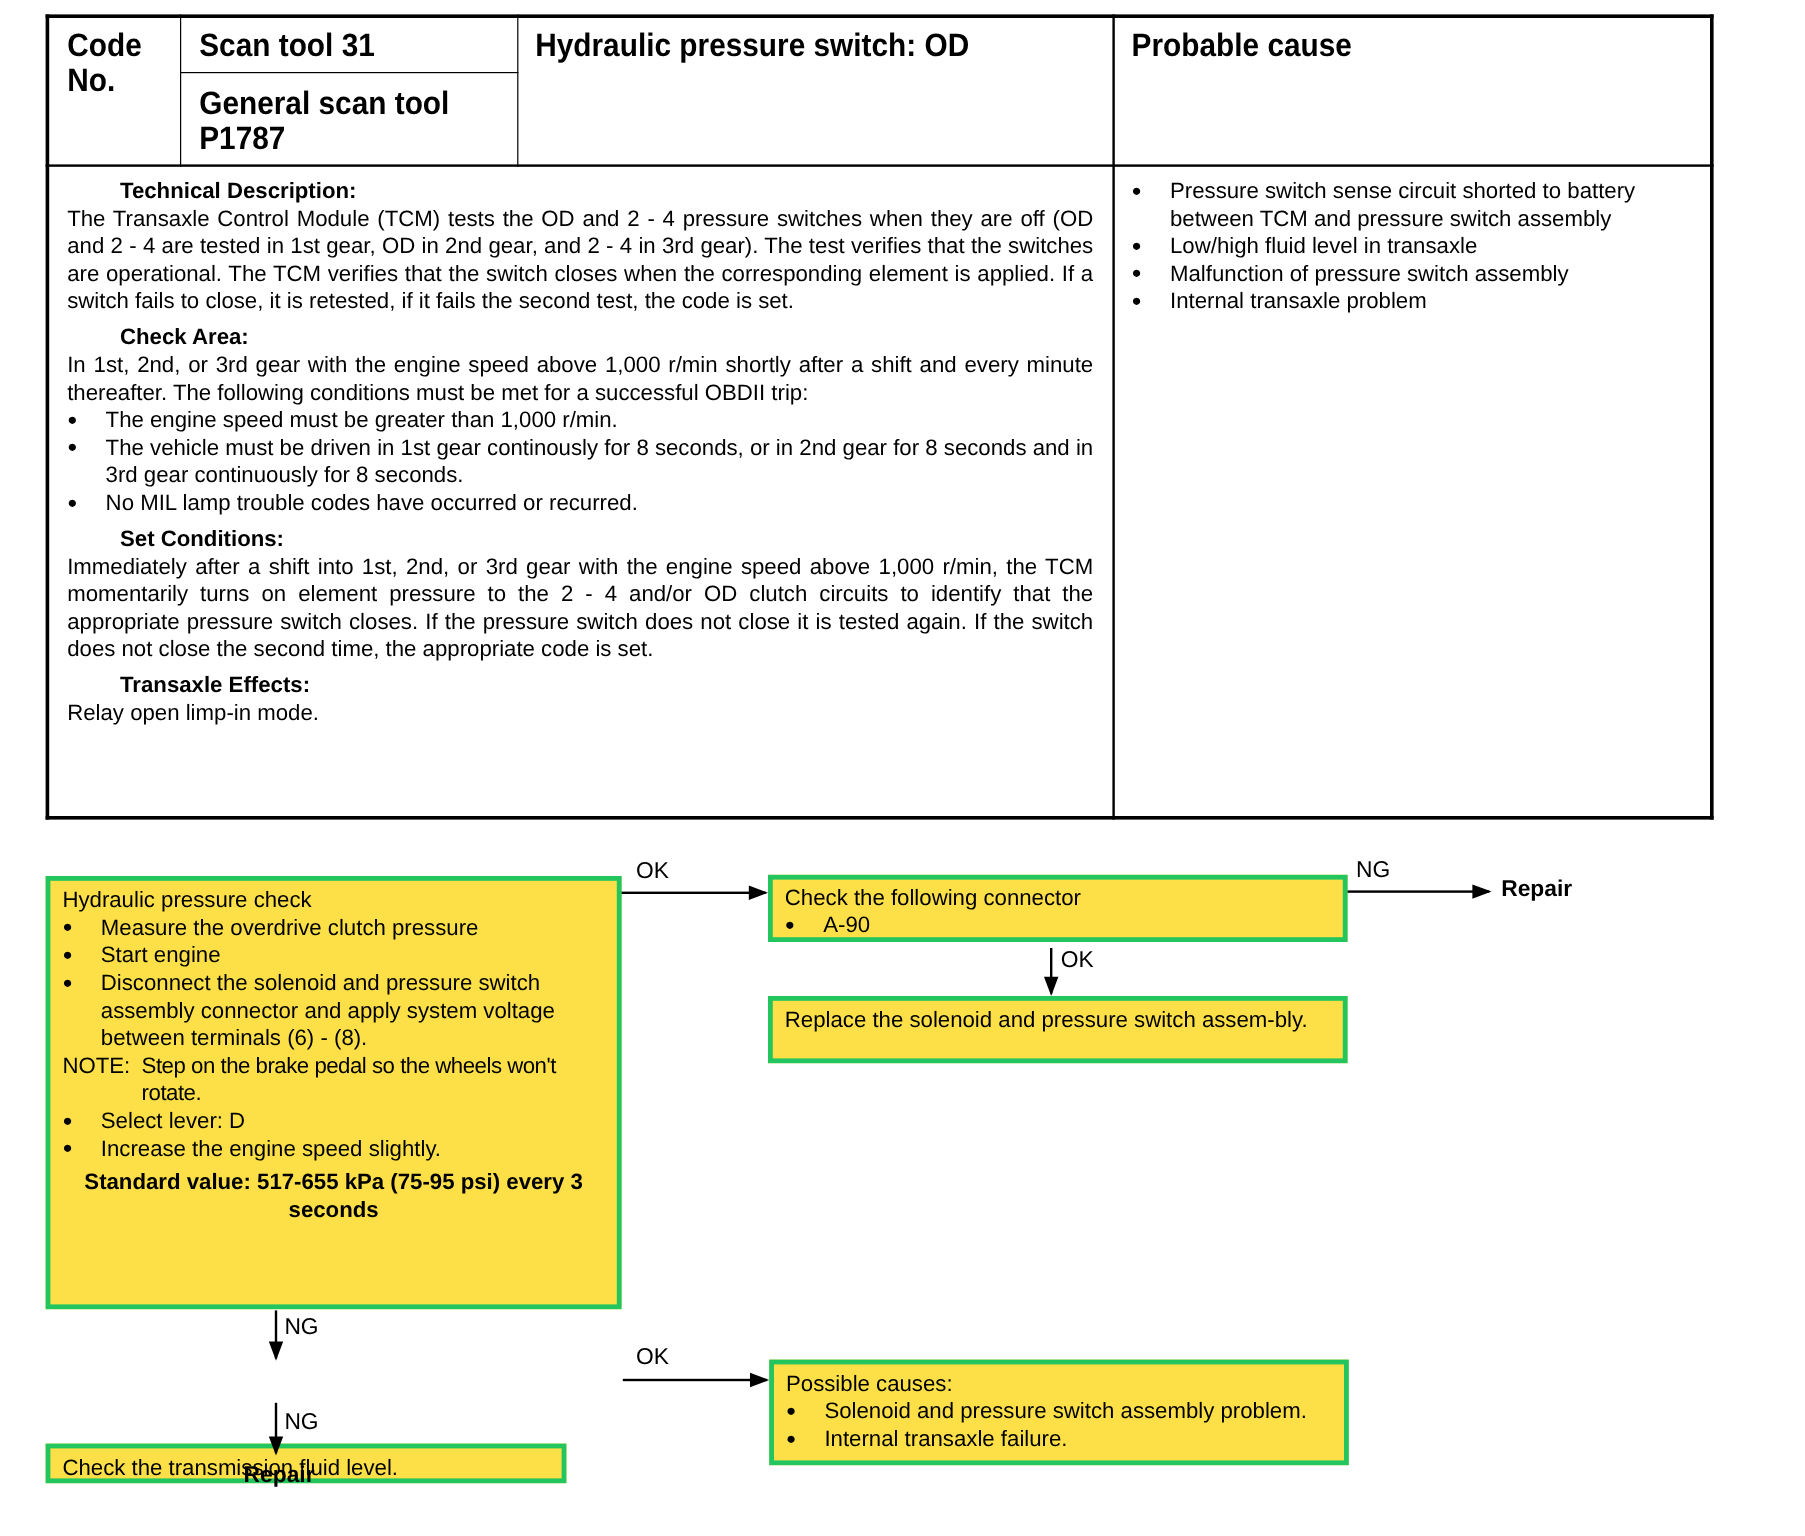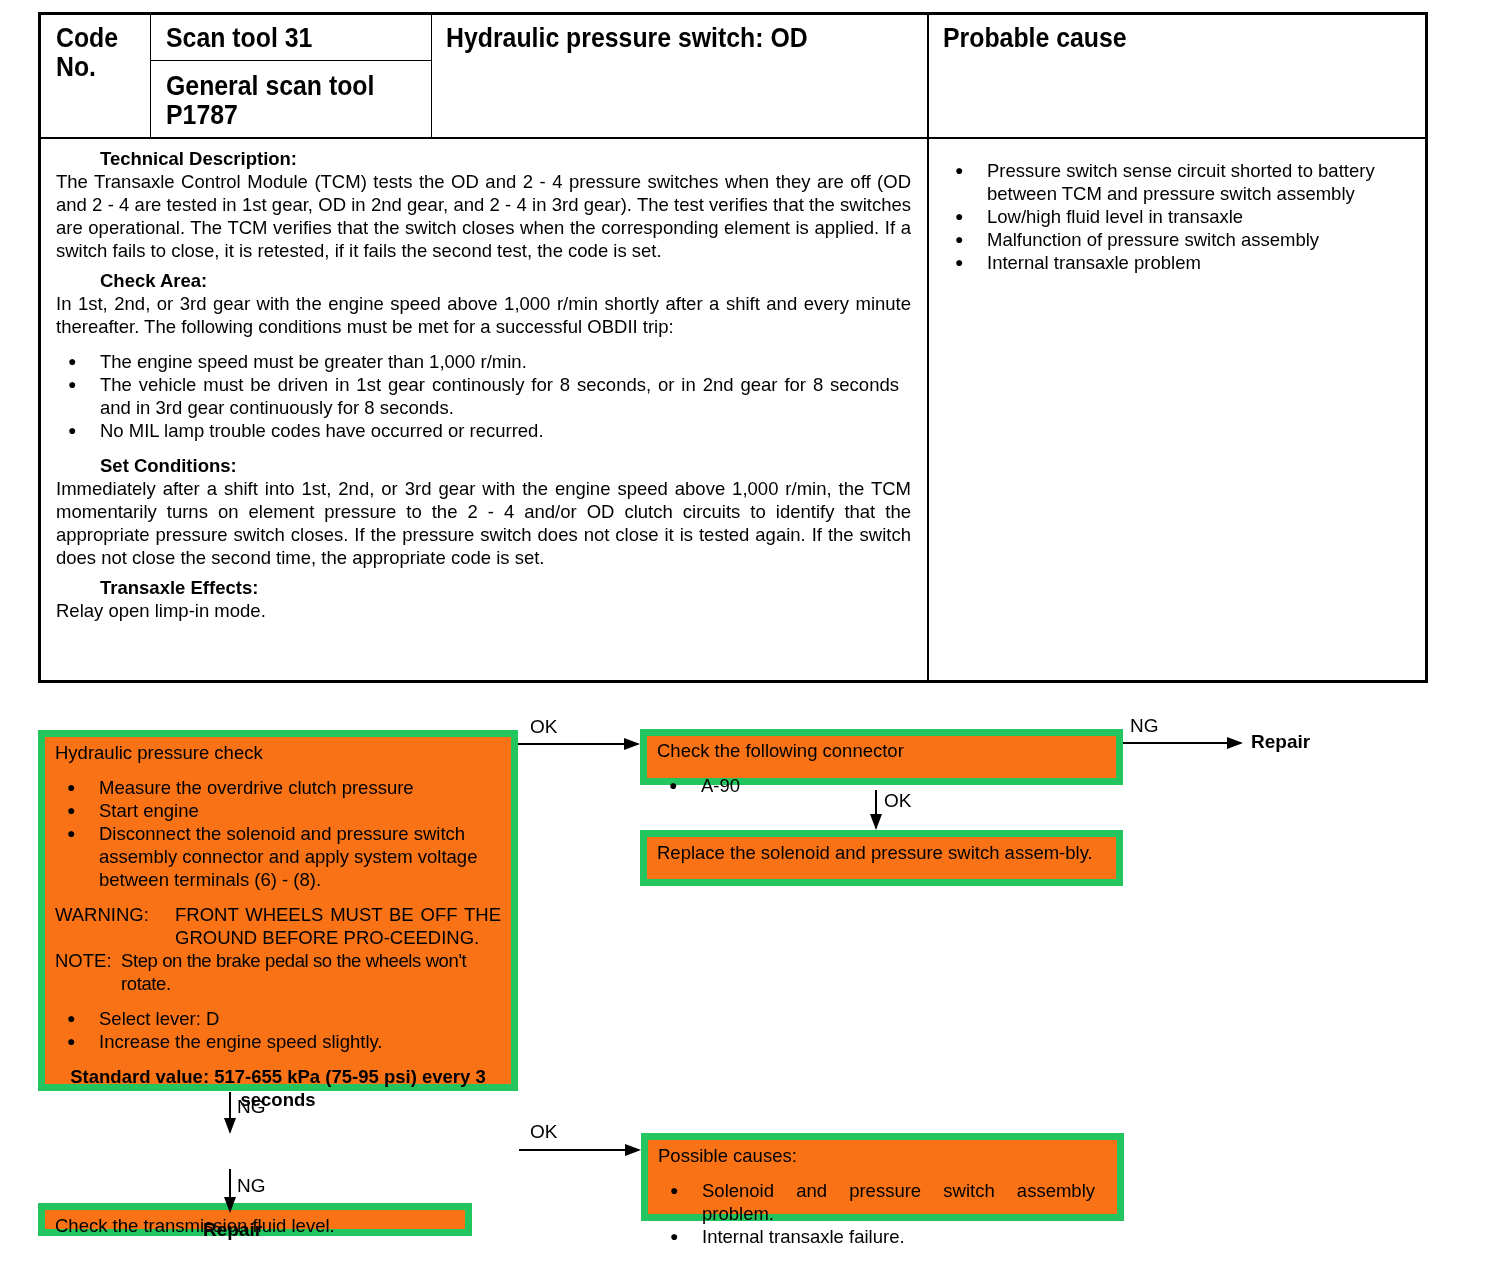--- a/index.html
+++ b/index.html
@@ -3,24 +3,24 @@
 <meta charset="utf-8">
 <style>
   html, body { margin:0; padding:0; background:#ffffff; }
   body { width:1504px; height:1280px; position:relative; overflow:hidden; color:#000; font-family:"Liberation Sans", sans-serif; }
   .abs { position:absolute; }
   .line { position:absolute; background:#000; }
   .txt { font-size:18.5px; line-height:23px; }
   .head { font-family:"Liberation Sans", sans-serif; font-weight:bold; font-size:27px; line-height:29px; transform:scaleX(0.92); transform-origin:left top; white-space:nowrap; }
   .secthead { font-weight:bold;margin-left:44px; }
   .just { text-align:justify; }
-  ul.bul { list-style:none; margin:12px; padding:0; }
+  ul.bul { list-style:none; margin:0; padding:0; }
   ul.bul li { position:relative; padding-left:32px; }
   ul.bul li::before { content:"\25CF"; position:absolute; left:0; top:0; font-size:14px; }
-  .box { position:absolute; border:7px solid #22c55e; box-sizing:border-box; background:#f97316; }
+  .box { position:absolute; border:4px solid #22c55e; box-sizing:border-box; background:#fde047; }
   .arrow-h { position:absolute; height:2px; background:#000; }
   .arrow-h::after { content:""; position:absolute; right:-2px; top:-5px; border-left:16px solid #000; border-top:6px solid transparent; border-bottom:6px solid transparent; }
   .arrow-v { position:absolute; width:2px; background:#000; }
   .arrow-v::after { content:""; position:absolute; bottom:-2px; left:-5px; border-top:16px solid #000; border-left:6px solid transparent; border-right:6px solid transparent; }
   .flab { position:absolute; font-size:19px; line-height:22px; }
   .bold { font-weight:bold; }
 </style>
 </head>
 <body>
 
@@ -73,24 +73,20 @@
 <div>
 
   <div class="box txt" style="left:38px; top:730px; width:480px; height:361px; padding:4px 10px 0 10px;">
     <div>Hydraulic pressure check</div>
     <ul class="bul">
       <li>Measure the overdrive clutch pressure</li>
       <li>Start engine</li>
       <li>Disconnect the solenoid and pressure switch assembly connector and apply system voltage between terminals (6) - (8).</li>
     </ul>
     <div style="display:flex;">
-      <span style="width:120px; flex:none;">WARNING:</span>
-      <span class="just" style="flex:1;">FRONT WHEELS MUST BE OFF THE GROUND BEFORE PRO-CEEDING.</span>
-    </div>
-    <div style="display:flex;">
       <span style="width:66px; flex:none;">NOTE:</span>
       <span style="flex:1; letter-spacing:-0.4px;">Step on the brake pedal so the wheels won't rotate.</span>
     </div>
     <ul class="bul">
       <li>Select lever: D</li>
       <li>Increase the engine speed slightly.</li>
     </ul>
     <div class="bold" style="margin-top:5px; text-align:center;">Standard value: 517-655 kPa (75-95 psi) every 3 seconds</div>
   </div>
 

